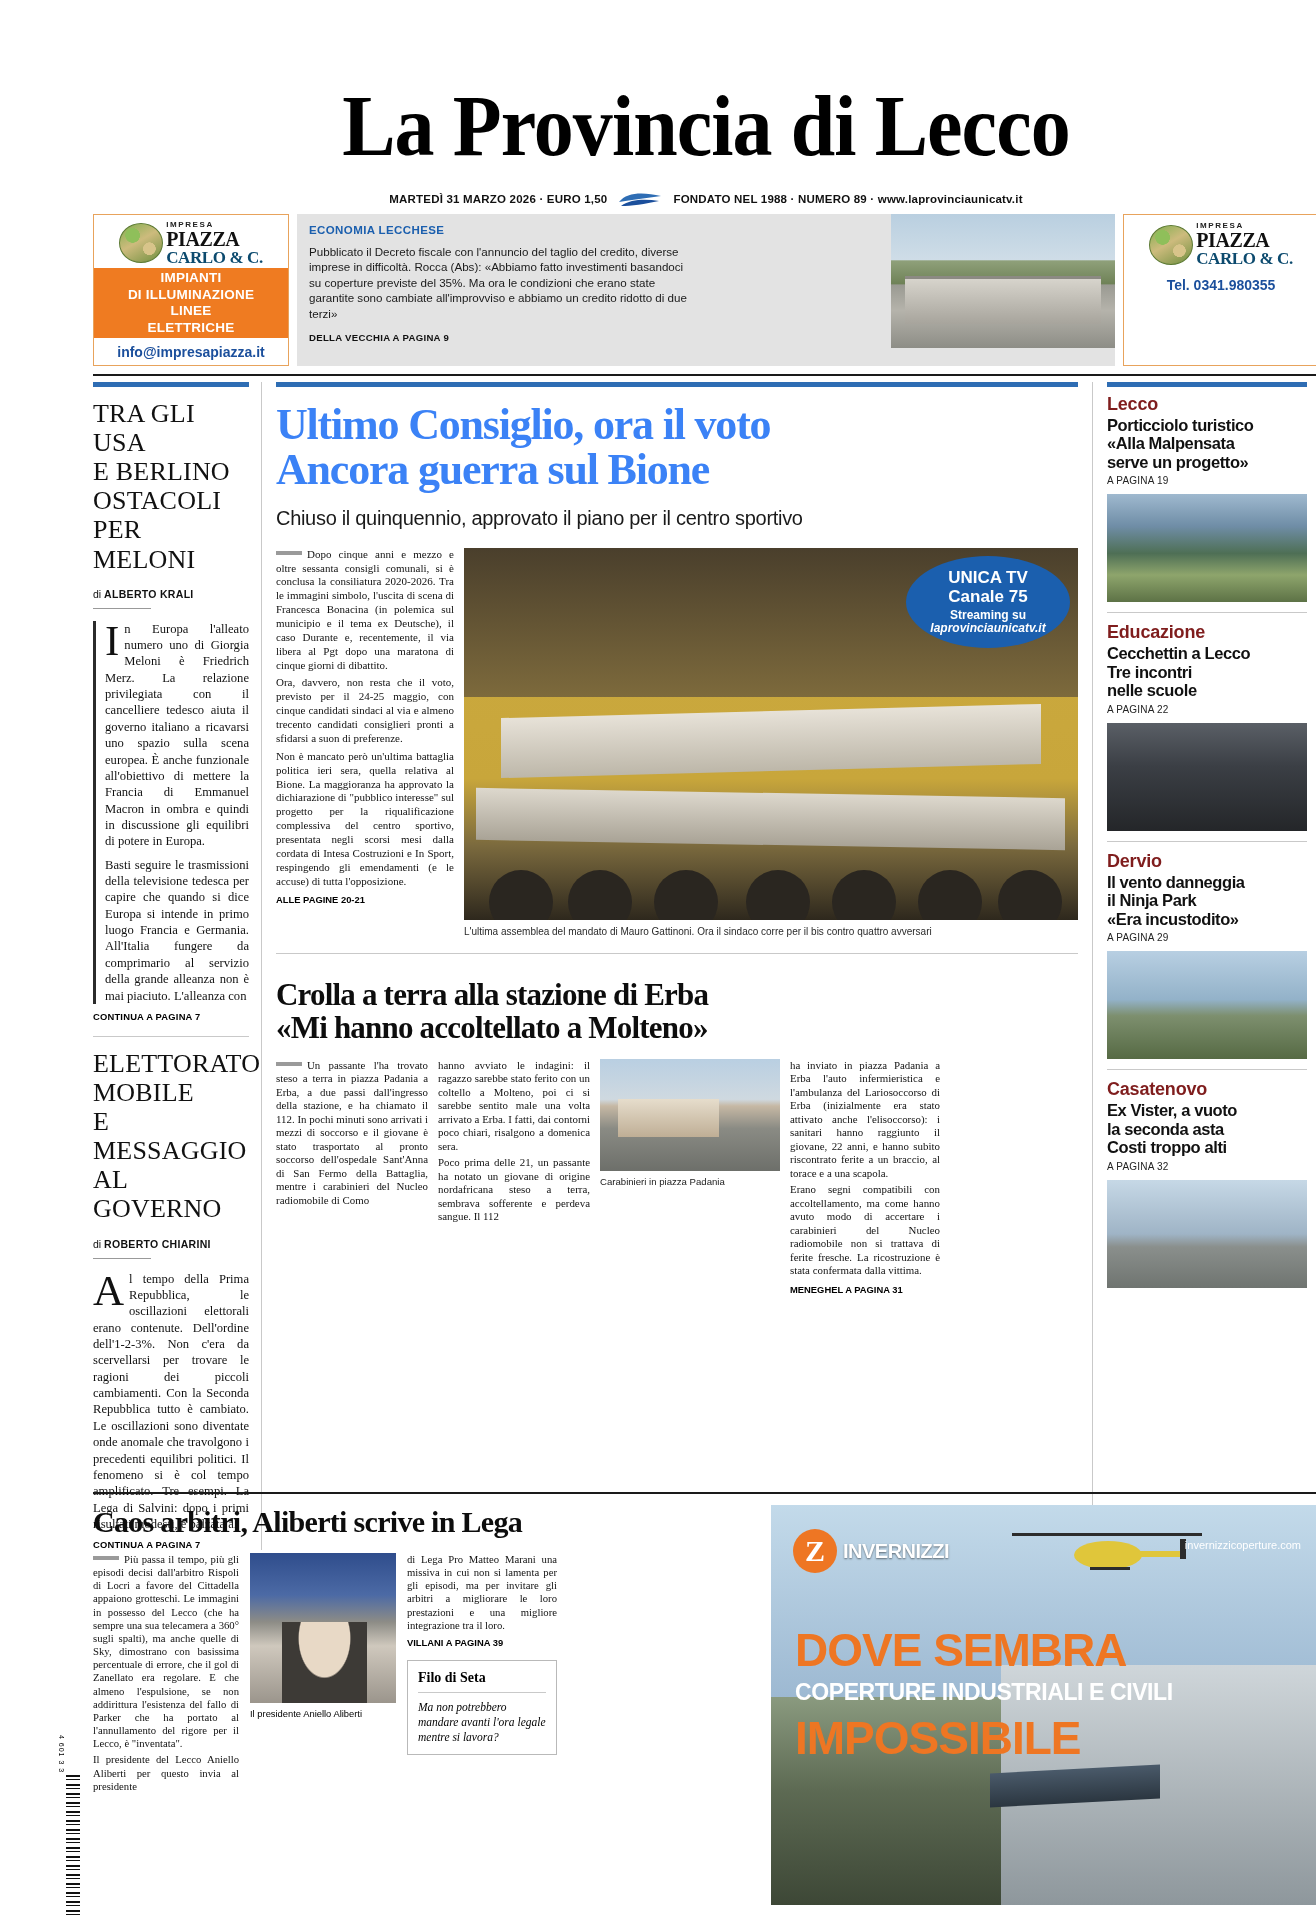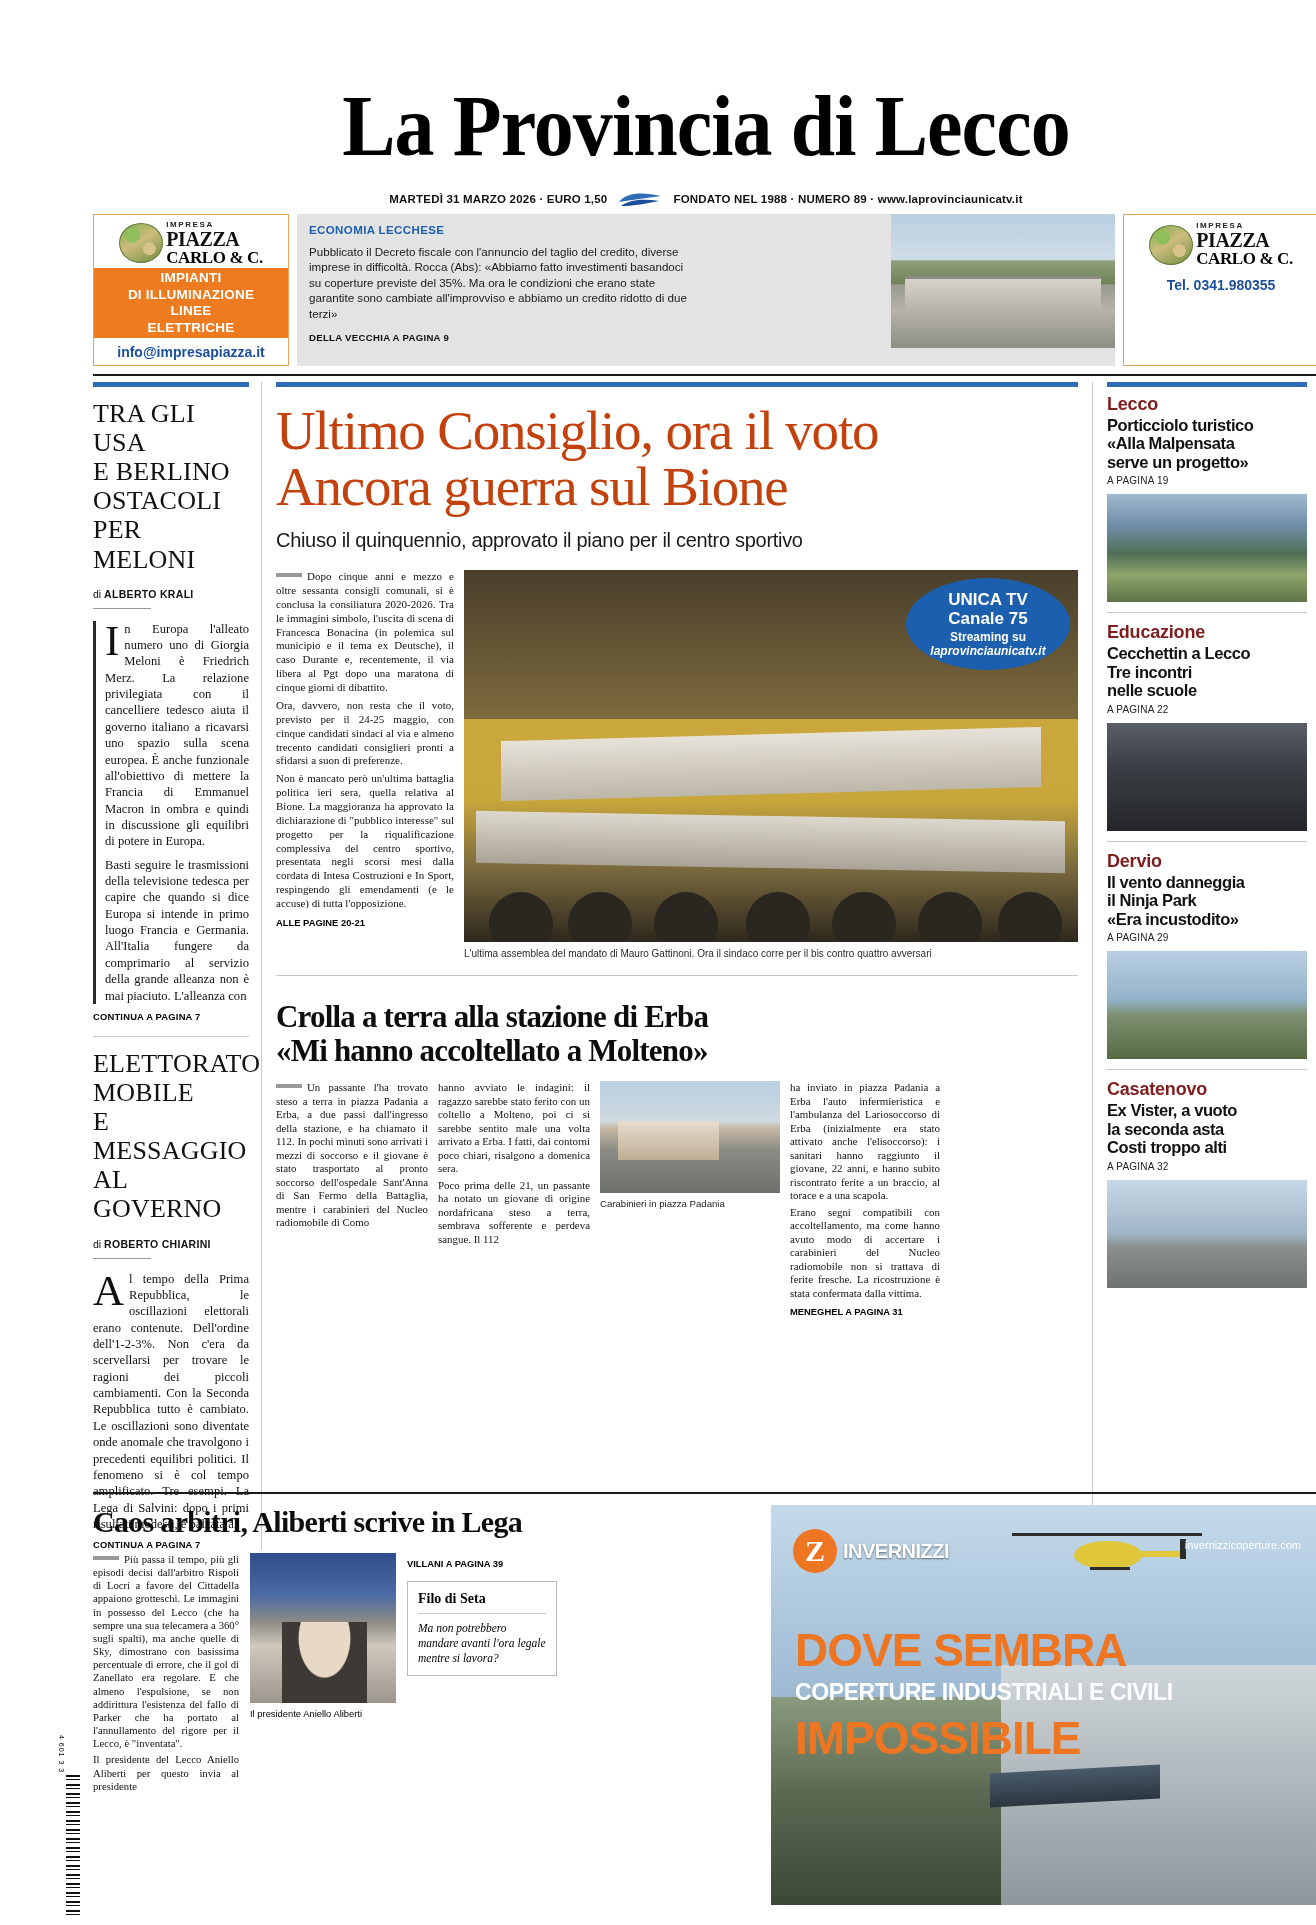--- a/index.html
+++ b/index.html
@@ -45,21 +45,21 @@
     width:44px;height:40px;border-radius:50%;
     background:
       radial-gradient(circle at 30% 30%, #8fbf5a 0 18%, transparent 19%),
       radial-gradient(circle at 70% 65%, #d8c48a 0 16%, transparent 17%),
       linear-gradient(150deg,#7fae4e 0%,#cdbb7d 45%,#6f8f3f 100%);
     border:1px solid #5c7a33;
   }
   .ad-logo-text { line-height:1; }
   .ad-logo-text .l1 { font-size:8px; letter-spacing:1.6px; font-weight:700; color:#222; }
   .ad-logo-text .l2 { font-family:"Liberation Serif",serif; font-size:20px; font-weight:700; color:#111; letter-spacing:-0.4px;}
-  .ad-logo-text .l3 { font-family:"Liberation Serif",serif; font-size:17px; font-weight:700; color:#000000; letter-spacing:-0.4px;}
+  .ad-logo-text .l3 { font-family:"Liberation Serif",serif; font-size:17px; font-weight:700; color:#0c4a6e; letter-spacing:-0.4px;}
   .ad-orange {
     flex:1; background:#ef7b21; color:#fff; display:flex; flex-direction:column;
     align-items:center; justify-content:center; text-align:center;
     font-size:13.5px; font-weight:700; line-height:1.22; letter-spacing:0.2px; padding:2px;
   }
   .ad-mail {
     height:28px; display:flex; align-items:center; justify-content:center;
     color:#1b4f9c; font-size:14px; font-weight:700; background:#fff;
   }
   .ad-tel { height:28px; display:flex; align-items:center; justify-content:center;
@@ -112,22 +112,22 @@
   }
   .op-body p { margin-bottom:7px; }
   .dropcap {
     float:left; font-family:"Liberation Serif",serif; font-size:43px; line-height:0.82;
     font-weight:400; padding:2px 5px 0 0;
   }
   .cont { font-size:9.4px; font-weight:700; letter-spacing:0.2px; margin-top:3px; }
 
   
   .lead-head {
-    font-family:"Liberation Serif", serif; font-weight:400;
-    font-size:55px; line-height:1.02; letter-spacing:-1.2px; color:#c2410c;
+    font-family:"Liberation Serif", serif; font-weight:700;
+    font-size:44px; line-height:1.02; letter-spacing:-1.2px; color:#3b82f6;
     margin-top:16px;
   }
   .lead-sub {
     font-size:20px; color:#1a1a1a; margin-top:14px; letter-spacing:-0.3px;
     font-family:"Liberation Sans", sans-serif;
   }
   .lead-grid { display:flex; margin-top:18px; gap:10px; }
   .lead-text { width:178px; }
   .lead-text p {
     font-family:Liberation Serif, serif; font-size:11px; line-height:1.26;
@@ -497,20 +497,21 @@
         <div class="bot-grid">
           <div class="bot-col">
             <p><span class="para-mark"></span><span>Più passa il tempo, più gli episodi decisi dall'arbitro Rispoli di Locri a favore del Cittadella appaiono grotteschi. Le immagini in possesso del Lecco (che ha sempre una sua telecamera a 360° sugli spalti), ma anche quelle di Sky, dimostrano con basissima percentuale di errore, che il gol di Zanellato era regolare. E che almeno l'espulsione, se non addirittura l'esistenza del fallo di Parker che ha portato al l'annullamento del rigore per il Lecco, è "inventata".</span></p>
             <p>Il presidente del Lecco Aniello Aliberti per questo invia al presidente</p>
           </div>
           <div class="bot-photo">
             <div class="img"></div>
             <div class="bot-cap">Il presidente Aniello Aliberti</div>
           </div>
           <div class="bot-col3">
+            <p>di Lega Pro Matteo Marani una missiva in cui non si lamenta per gli episodi, ma per invitare gli arbitri a migliorare le loro prestazioni e una migliore integrazione tra il loro.</p>
             <div class="bot-cap" style="font-weight:700">VILLANI A PAGINA 39</div>
             <div class="filo">
               <div class="filo-t">Filo di Seta</div>
               <div class="filo-hr"></div>
               <div class="filo-b">Ma non potrebbero mandare avanti l'ora legale mentre si lavora?</div>
             </div>
           </div>
         </div>
       </div>
 

